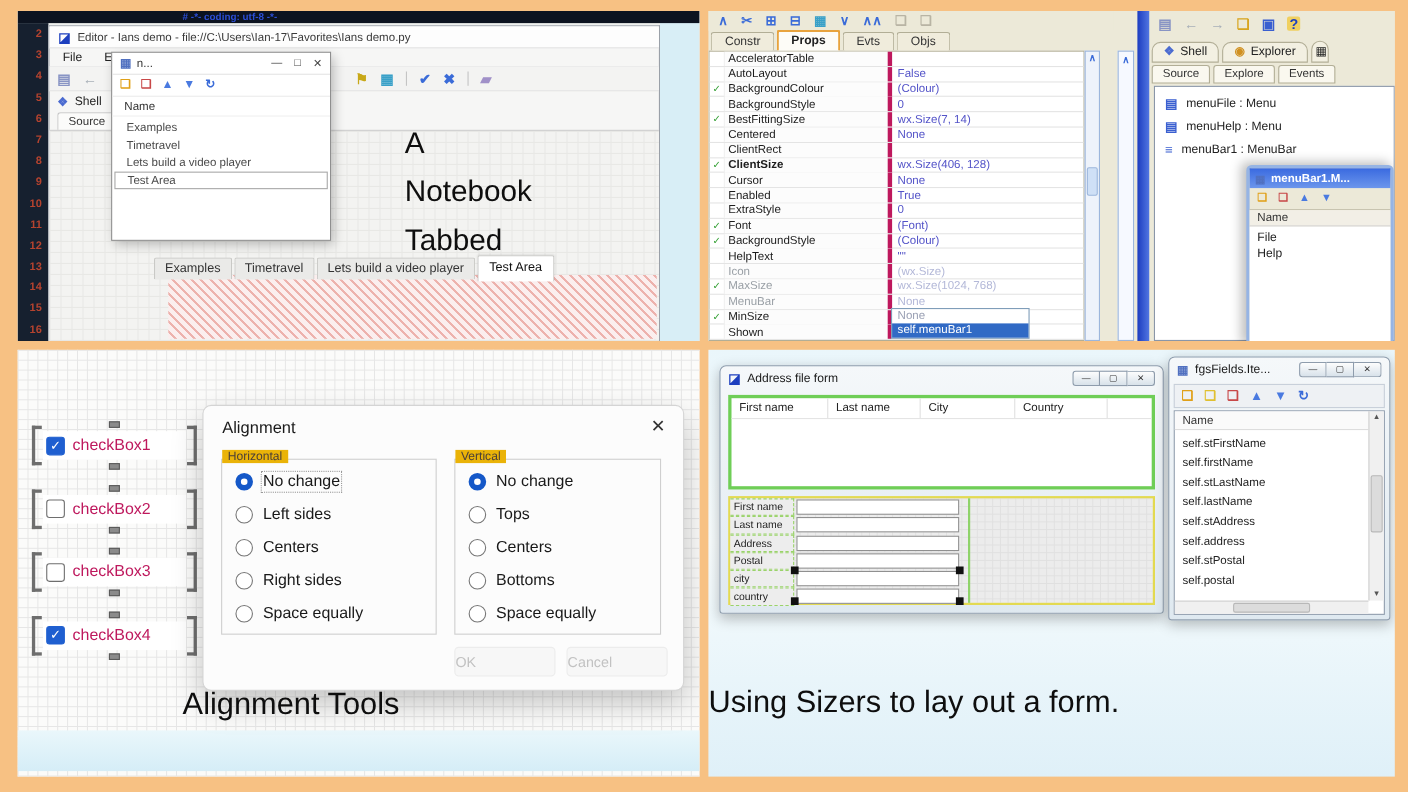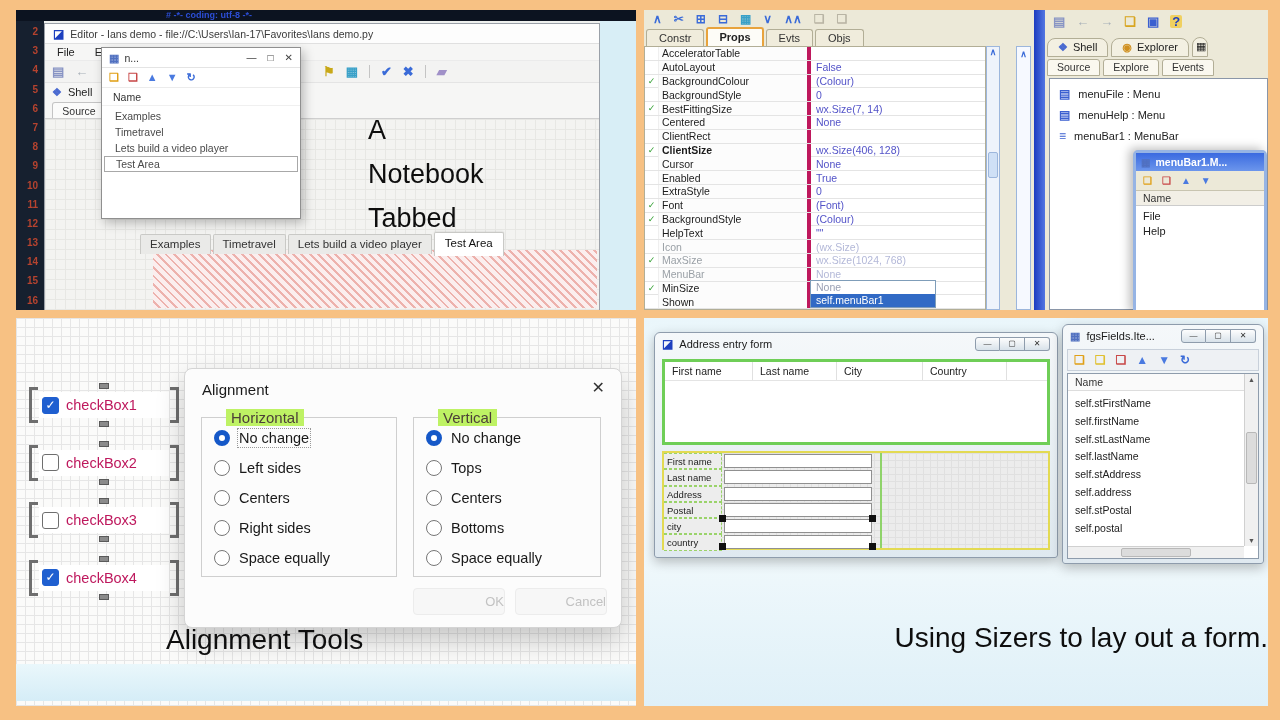--- a/index.html
+++ b/index.html
@@ -89,28 +89,28 @@
 .cbbody{position:absolute;left:1px;top:2px;right:1px;bottom:2px;background:#fff;display:flex;gap:7px;align-items:center;padding-left:3px}
 .cbbox{width:17px;height:17px;border-radius:3px;border:1px solid #6e6e6e;background:#fff;color:#fff;font-size:12px;line-height:15px;text-align:center;flex:none}
 .cbbox.on{background:#1f5fd0;border-color:#1f5fd0}
 .cblbl{font-size:14.5px;color:#be185d}
 .dlg{position:absolute;left:168px;top:50px;width:438px;height:260px;background:#fcfcfc;border:1px solid #d4d4d4;border-radius:8px;box-shadow:0 12px 28px rgba(0,0,0,.22);z-index:10}
 .dlg-title{position:absolute;left:17px;top:12px;font-size:15px;color:#1a1a1a}
 .dlg-x{position:absolute;right:16px;top:9px;font-size:16px;color:#333}
 .grp{position:absolute;top:48px;height:160px;border:1px solid #cfcfcf}
 .grp0{left:16px;width:196px}
 .grp1{left:228px;width:188px}
-.grp-lbl{position:absolute;top:-9px;left:24px;background:#bef264;padding:0 5px;font-size:15px;color:#4c4038}
+.grp-lbl{position:absolute;top:-9px;left:0;background:#eab308;padding:0 5px;font-size:11px;color:#4c4038}
 .rrow{display:flex;gap:9px;align-items:center;margin:9px 0 0 12px;height:21px}
 .rdot{width:16px;height:16px;border-radius:50%;border:1px solid #767676;background:#fff;flex:none}
 .rdot.on{border:5px solid #1558c8}
 .rlab{font-size:14.5px;color:#191919}
 .rlab.foc{outline:1px dotted #999;outline-offset:1px}
 .dlg-btns{position:absolute;right:14px;bottom:12px;display:flex;gap:10px}
-.dlg-btn{width:92px;height:27px;background:#f7f7f7;border:1px solid #ececec;border-radius:4px;font-size:13px;color:#c2c2c2;text-align:right;line-height:25px}
+.dlg-btn{width:92px;height:27px;background:#f7f7f7;border:1px solid #ececec;border-radius:4px;font-size:13px;color:#c2c2c2;text-align:left;line-height:25px}
 .cap-bl{left:150px;top:306px;font-size:28px}
 .bl-cyan{position:absolute;left:0;right:0;bottom:5px;height:37px;background:linear-gradient(180deg,#eaf7fb,#d5edf7)}
 
 .w7{position:absolute;background:linear-gradient(180deg,#f5f8fa,#dfe9f0);border:1px solid #8e9cac;border-radius:6px 6px 3px 3px;box-shadow:0 4px 12px rgba(0,0,0,.25)}
 .addrwin{left:10px;top:14px;width:404px;height:226px}
 .fldwin{left:418px;top:6px;width:202px;height:240px}
 .w7-title{height:22px;display:flex;align-items:center;gap:6px;padding:0 7px;font-size:11px;color:#1a1a1a;white-space:nowrap;overflow:hidden}
 .w7-btns{margin-left:auto;display:flex;flex:none}
 .w7-btn{width:25px;height:14px;background:linear-gradient(#fdfdfd,#d8e2ea);border:1px solid #8e9cac;border-left-width:0;font-size:8px;color:#333;text-align:center;line-height:12px}
 .w7-btn:first-child{border-radius:3px 0 0 3px;border-left-width:1px}
@@ -128,21 +128,21 @@
 .fl-tools{position:absolute;left:4px;top:24px;right:4px;height:22px;display:flex;gap:10px;align-items:center;padding:0 6px;background:#eef1f4;border:1px solid #c8d0da}
 .fl-list{position:absolute;left:4px;top:48px;right:4px;bottom:4px;background:#fff;border:1px solid #8e9cac}
 .fl-head{height:17px;font-size:10.5px;color:#333;padding:2px 0 0 7px;border-bottom:1px solid #ddd;background:#fafafa;margin-right:14px}
 .fl-items{list-style:none;position:absolute;left:0;top:18px;right:14px;bottom:12px;overflow:hidden;padding:3px 0 0 7px}
 .fl-items li{font-size:10.5px;color:#222;line-height:17.8px;white-space:nowrap}
 .fl-vs{position:absolute;right:0;top:0;width:14px;bottom:12px;background:#f0f0f0;border-left:1px solid #d0d0d0;font-size:7px;color:#555;text-align:center;line-height:11px}
 .fl-vs .dn{position:absolute;bottom:0;left:0;right:0}
 .fl-vth{position:absolute;left:1px;right:1px;top:34%;height:52px;background:#dcdcdc;border:1px solid #b8b8b8;border-radius:2px}
 .fl-hs{position:absolute;left:0;right:14px;bottom:0;height:12px;background:#f0f0f0;border-top:1px solid #d0d0d0}
 .fl-hth{position:absolute;left:30%;width:40%;top:1px;bottom:1px;background:#dcdcdc;border:1px solid #b8b8b8;border-radius:2px}
-.cap-br{left:0;right:0;top:304px;text-align:right;font-size:28px}
+.cap-br{left:0;right:0;top:304px;text-align:left;font-size:28px}
 </style>
 </head>
 <body>
 
 <section class="panel" id="p-tl">
   <div class="tl-top"><span># -*- coding: utf-8 -*-</span></div>
   <div class="tl-gutter" id="tl-lines">
       <div class="lineno">2</div>
       <div class="lineno">3</div>
       <div class="lineno">4</div>
@@ -514,21 +514,21 @@
     </div>
   </div>
   <div class="cap cap-bl">Alignment Tools</div>
   <div class="bl-cyan"></div>
 </section>
 
 <section class="panel" id="p-br">
   <div class="w7 addrwin">
     <div class="w7-title">
       <span class="gi" id="addr-icn"><span class="gi" style="color: rgb(29, 63, 191); font-size: 12px;">◪</span></span>
-      <span>Address entry form</span>
+      <span>Address file form</span>
       <span class="w7-btns">
           <span class="w7-btn">—</span>
           <span class="w7-btn">▢</span>
           <span class="w7-btn">✕</span>
         </span>
     </div>
     <div class="lctrl">
       <div class="lc-head" id="lc-cols">
           <span class="lc-col" style="width: 88px;">First name</span>
           <span class="lc-col" style="width: 84px;">Last name</span>

